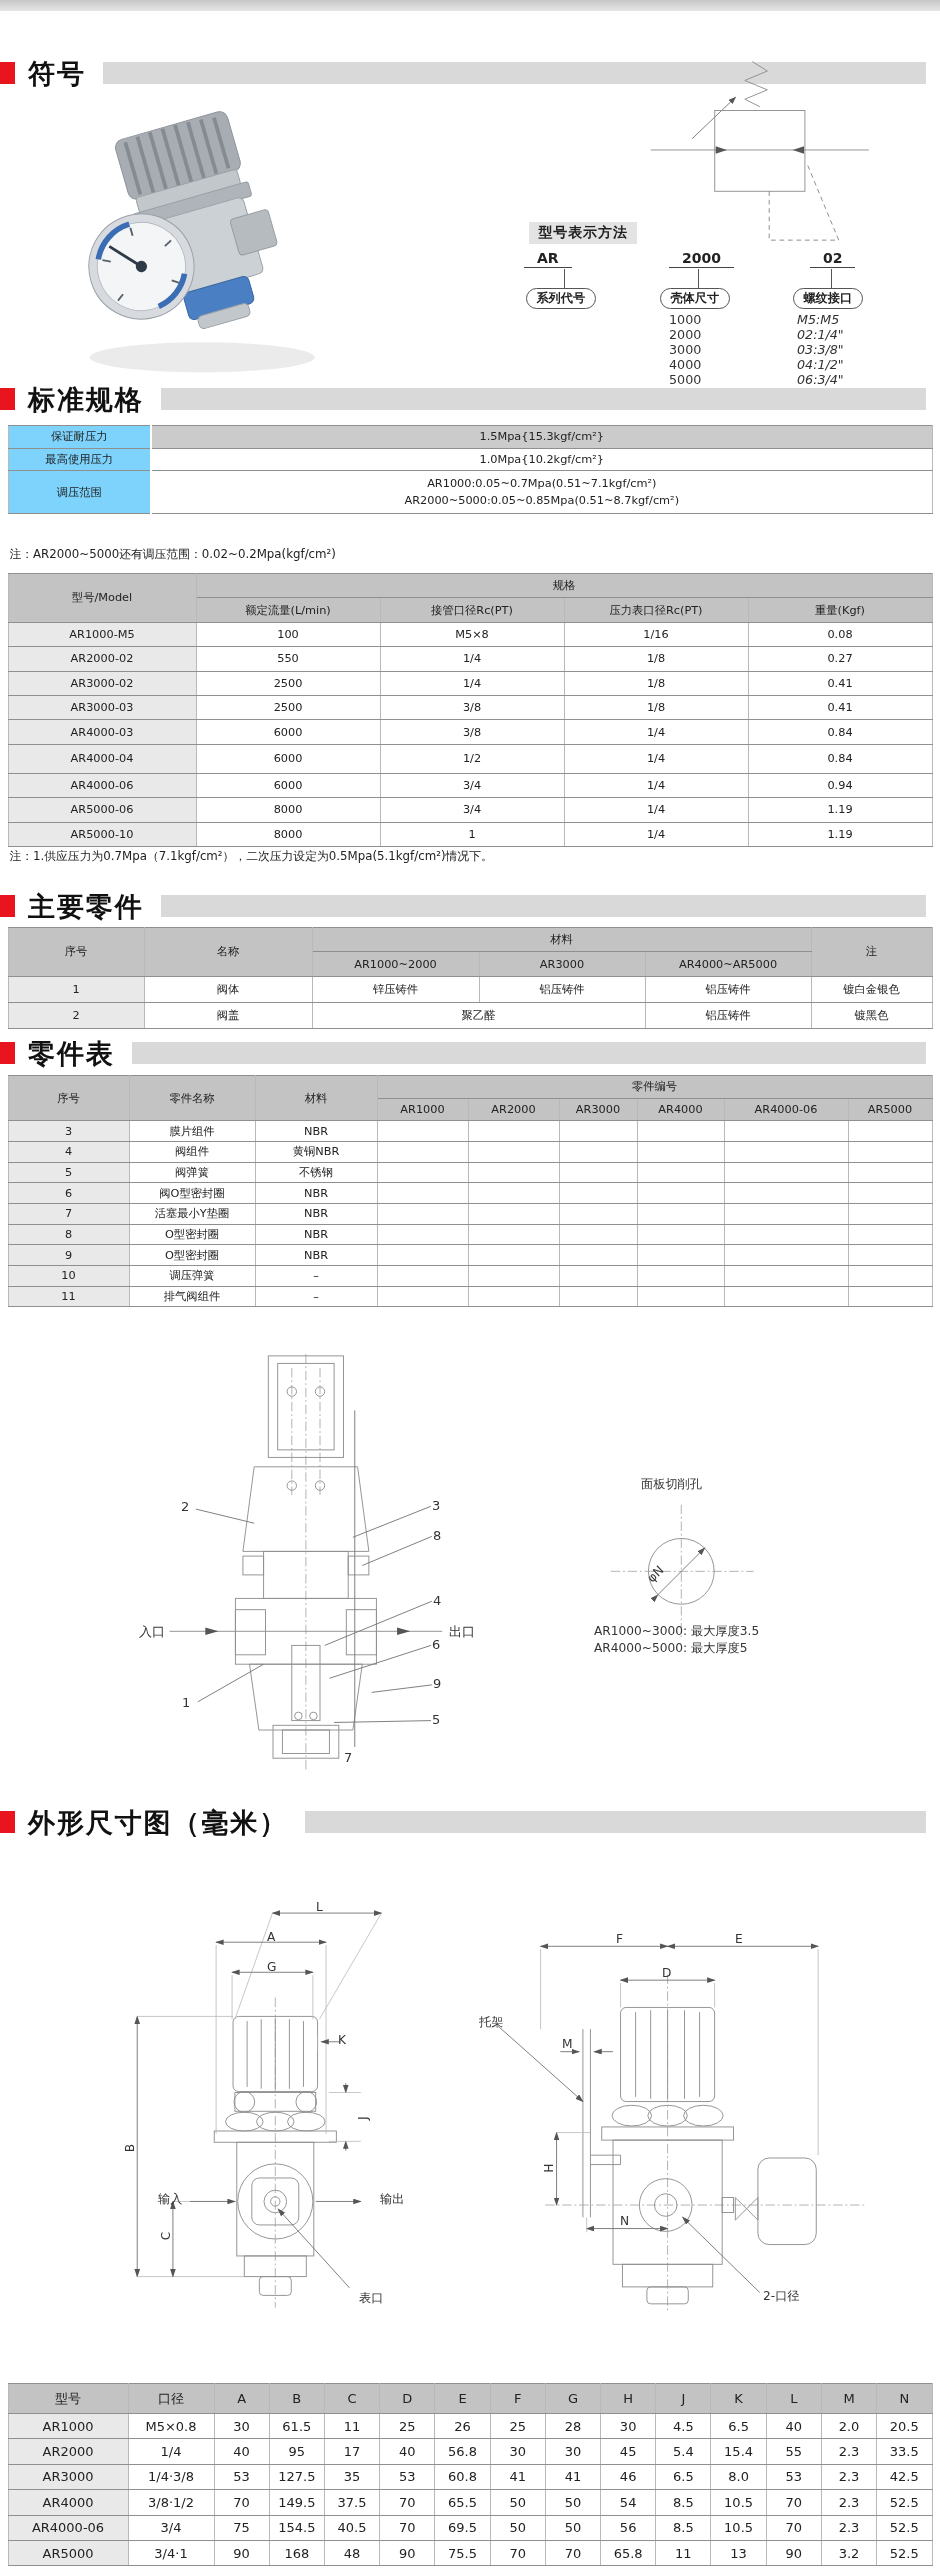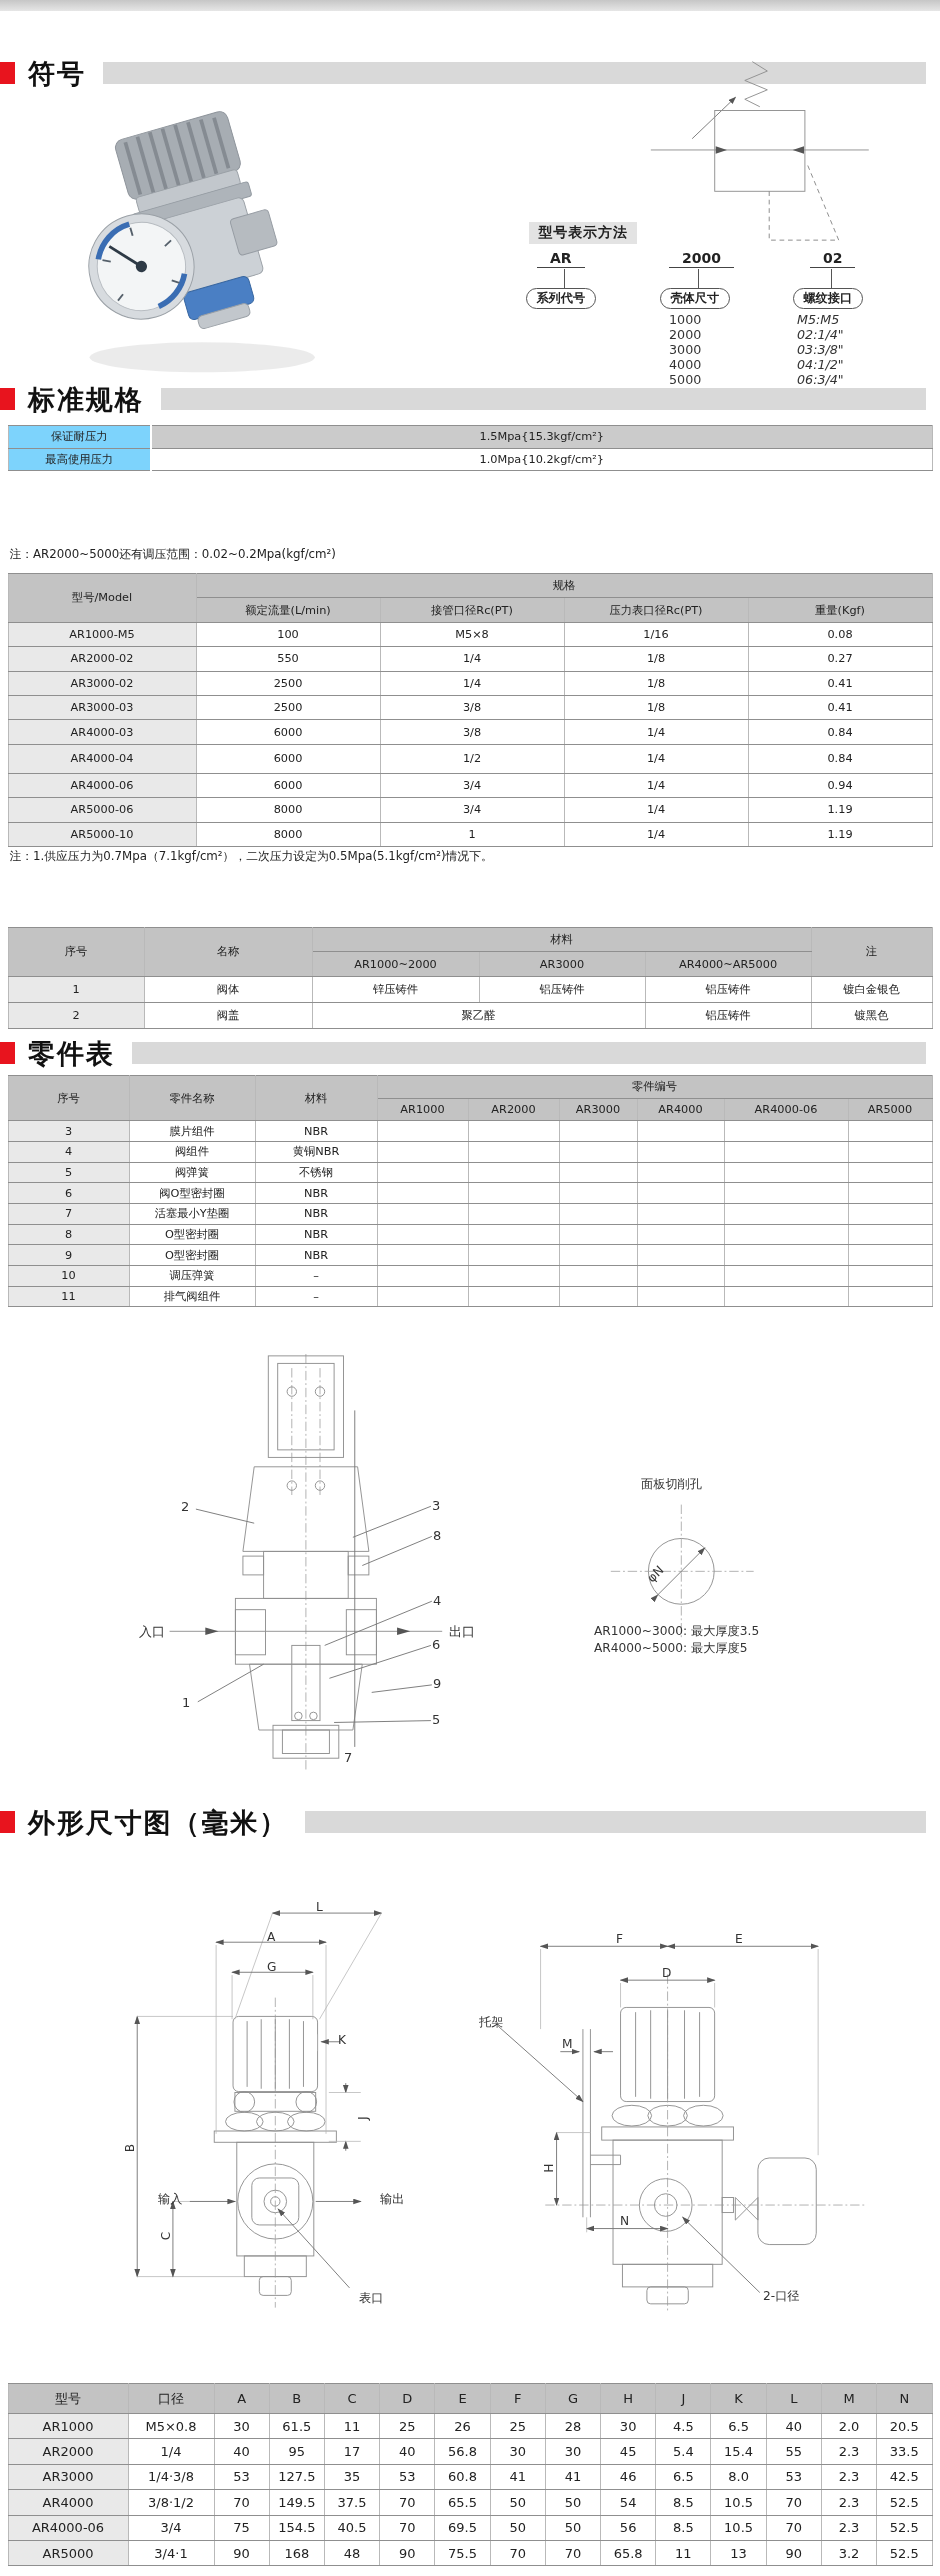--- a/index.html
+++ b/index.html
@@ -98,21 +98,21 @@
     <polyline class="art" points="160,6 176,16 152,26 176,36 152,46 168,54"></polyline>
     <line class="dimln" x1="96" y1="88" x2="142" y2="44" marker-end="url(#sy)"></line>
     <rect class="art" x="120" y="58" width="96" height="86"></rect>
     <line class="art" x1="52" y1="100" x2="284" y2="100"></line>
     <path d="M121,96 L133,100 L121,104 Z" fill="#555"></path>
     <path d="M215,96 L203,100 L215,104 Z" fill="#555"></path>
     <path class="dash" d="M178,144 L178,196 L252,196 L218,114"></path>
   </svg>
 
   <div class="mdl-hd" style="left:529px;top:222px;">型号表示方法</div>
-  <span class="code" style="left:537px;top:250px;">AR</span>
+  <span class="code" style="left:524px;top:250px;">AR</span>
   <span class="code" style="left:669px;top:250px;">2000</span>
   <span class="code" style="left:810px;top:250px;">02</span>
   <div class="vline" style="left:564px;top:269px;"></div>
   <div class="vline" style="left:698px;top:269px;"></div>
   <div class="vline" style="left:831px;top:269px;"></div>
   <span class="pill" style="left:526px;top:288px;">系列代号</span>
   <span class="pill" style="left:660px;top:288px;">壳体尺寸</span>
   <span class="pill" style="left:793px;top:288px;">螺纹接口</span>
   <div class="codelist" style="left:669px;top:312px;">1000
 2000
@@ -139,20 +139,27 @@
       </colgroup>
     <tbody>
         <tr style="height:22.6px">
           <td class="sl">保证耐压力</td>
           <td class="v1">1.5Mpa{15.3kgf/cm²}</td>
         </tr>
     <tr style="height:22.6px">
           <td class="sl">最高使用压力</td>
           <td>1.0Mpa{10.2kgf/cm²}</td>
         </tr>
+    <tr style="height:43px">
+          <td class="sl">调压范围</td>
+      <td style="white-space:normal;line-height:17px;">
+        <div>AR1000:0.05~0.7Mpa(0.51~7.1kgf/cm²)</div>
+        <div>AR2000~5000:0.05~0.85Mpa(0.51~8.7kgf/cm²)</div>
+      </td>
+        </tr>
   </tbody>
     </table>
   <div class="note" style="left:9.4px;top:547px;">注：AR2000~5000还有调压范围：0.02~0.2Mpa(kgf/cm²)</div>
 
   <table class="dt" style="left:7.5px;top:573px;width:925px;">
     <colgroup>
         <col style="width:188px">
         <col style="width:184px">
         <col style="width:184px">
         <col style="width:184px">
@@ -229,20 +236,25 @@
           <td class="lab">AR5000-10</td>
           <td>8000</td>
           <td>1</td>
           <td>1/4</td>
           <td>1.19</td>
         </tr>
   </tbody>
     </table>
   <div class="note" style="left:9.4px;top:849px;">注：1.供应压力为0.7Mpa（7.1kgf/cm²），二次压力设定为0.5Mpa(5.1kgf/cm²)情况下。</div>
 
+  <div class="sec-hd" style="top:889px;">
+    <span class="red-sq"></span>
+    <span class="sec-title">主要零件</span>
+    <span class="sec-bar"></span>
+  </div>
 
   <table class="dt" style="left:7.5px;top:927px;width:925px;">
     <colgroup>
         <col style="width:136px">
         <col style="width:168px">
         <col style="width:167px">
         <col style="width:166px">
         <col style="width:166px">
         <col>
       </colgroup>

